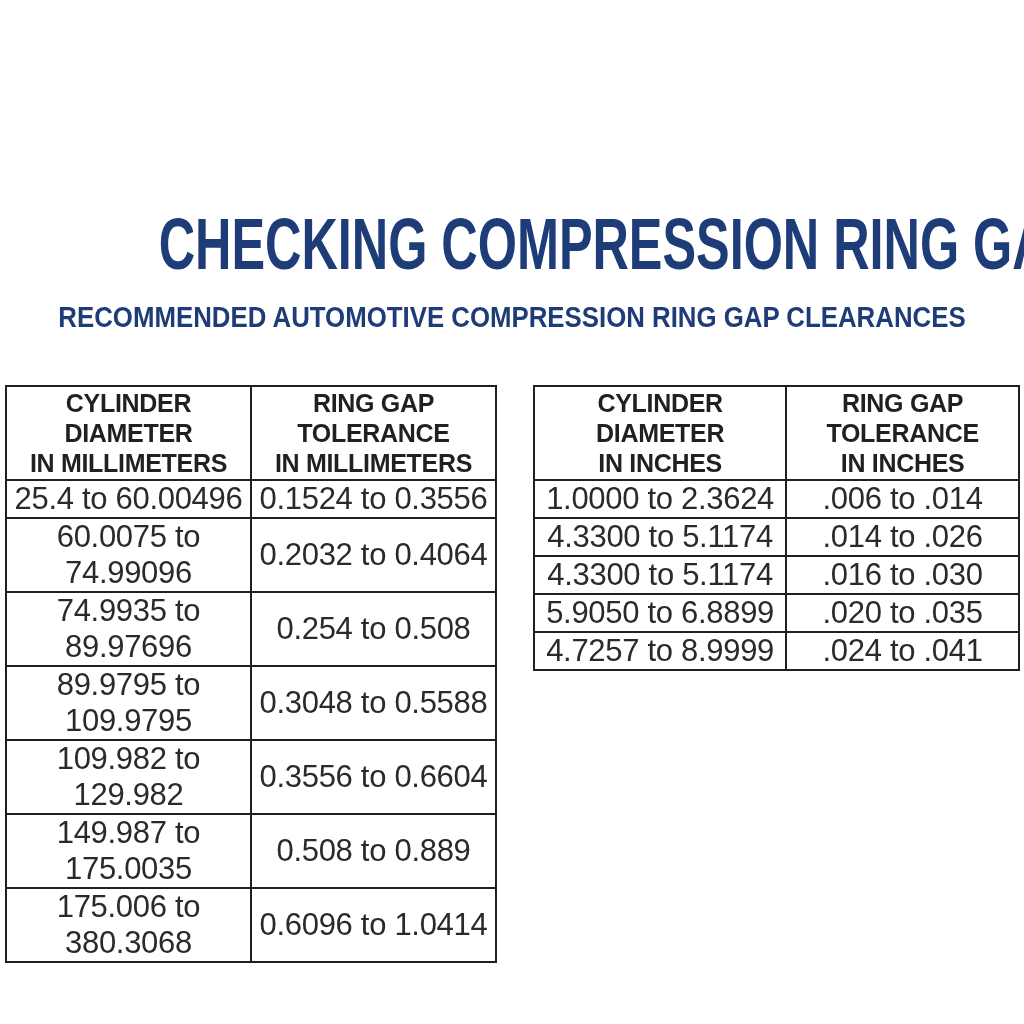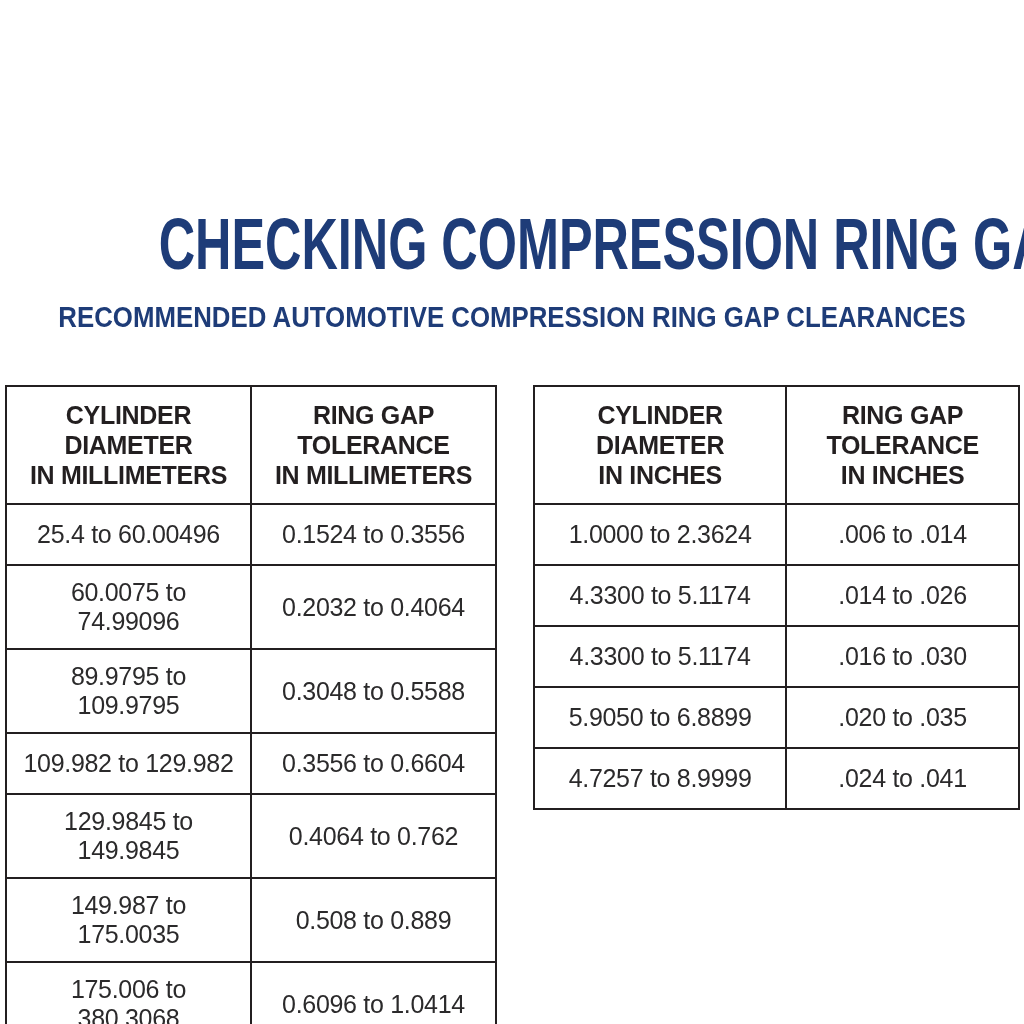--- a/index.html
+++ b/index.html
@@ -55,33 +55,33 @@
     border-collapse: collapse;
     table-layout: fixed;
     background: #ffffff;
   }
   table.spec.metric { left: 5px;   width: 492px; }
   table.spec.inches { left: 533px; width: 487px; }
   table.spec th, table.spec td {
     border: 2px solid #231f20;
     text-align: center;
     vertical-align: middle;
-    padding: 12px;
+    padding: 0;
   }
   table.spec th {
     height: 92px;
     font-size: 25px;
     line-height: 30px;
     font-weight: bold;
     white-space: pre-line;
     letter-spacing: -0.3px;
   }
   table.spec td {
     height: 35px;
-    font-size: 25px;
+    font-size: 31px;
     font-weight: normal;
     letter-spacing: -0.3px;
     color: #2b2a2b;
   }
   table.spec.metric col.c1 { width: 50%; }
   table.spec.metric col.c2 { width: 50%; }
   table.spec.inches col.c1 { width: 52%; }
   table.spec.inches col.c2 { width: 48%; }
 </style>
 </head>
@@ -111,30 +111,30 @@
     <tbody>
         <tr>
           <td>25.4 to 60.00496</td>
           <td>0.1524 to 0.3556</td>
         </tr>
         <tr>
           <td>60.0075 to 74.99096</td>
           <td>0.2032 to 0.4064</td>
         </tr>
         <tr>
+          <td>74.9935 to 89.97696</td>
+          <td>0.254 to 0.508</td>
+        </tr>
+        <tr>
           <td>89.9795 to 109.9795</td>
           <td>0.3048 to 0.5588</td>
         </tr>
         <tr>
           <td>109.982 to 129.982</td>
           <td>0.3556 to 0.6604</td>
-        </tr>
-        <tr>
-          <td>129.9845 to 149.9845</td>
-          <td>0.4064 to 0.762</td>
         </tr>
         <tr>
           <td>149.987 to 175.0035</td>
           <td>0.508 to 0.889</td>
         </tr>
         <tr>
           <td>175.006 to 380.3068</td>
           <td>0.6096 to 1.0414</td>
         </tr>
       </tbody>

